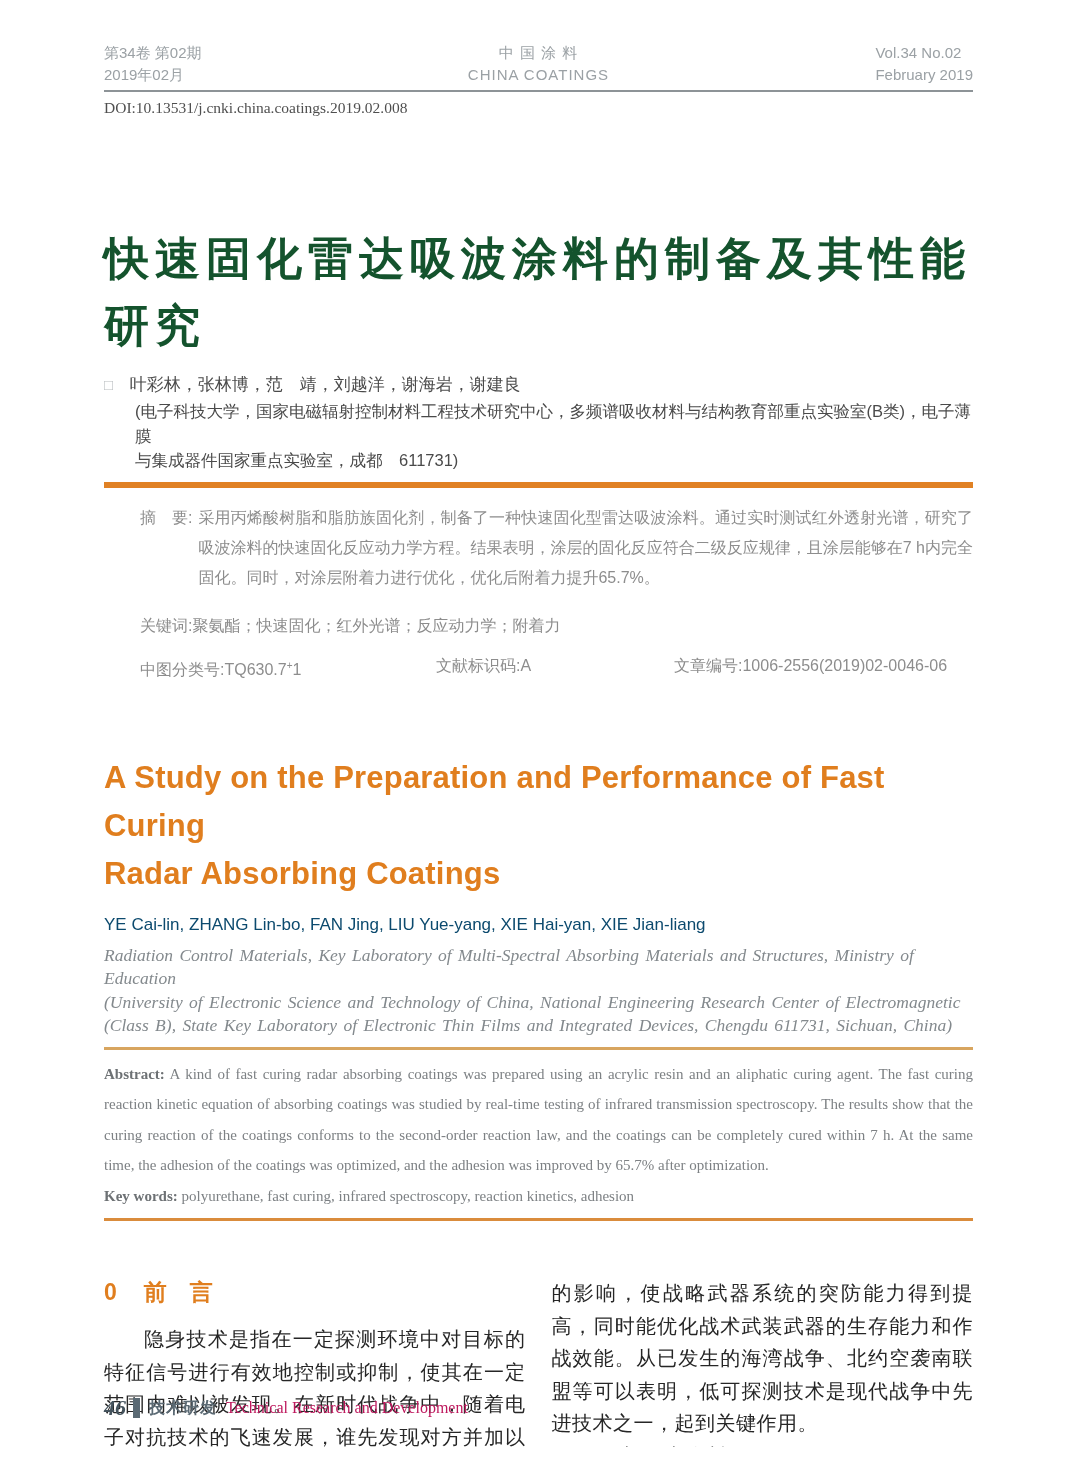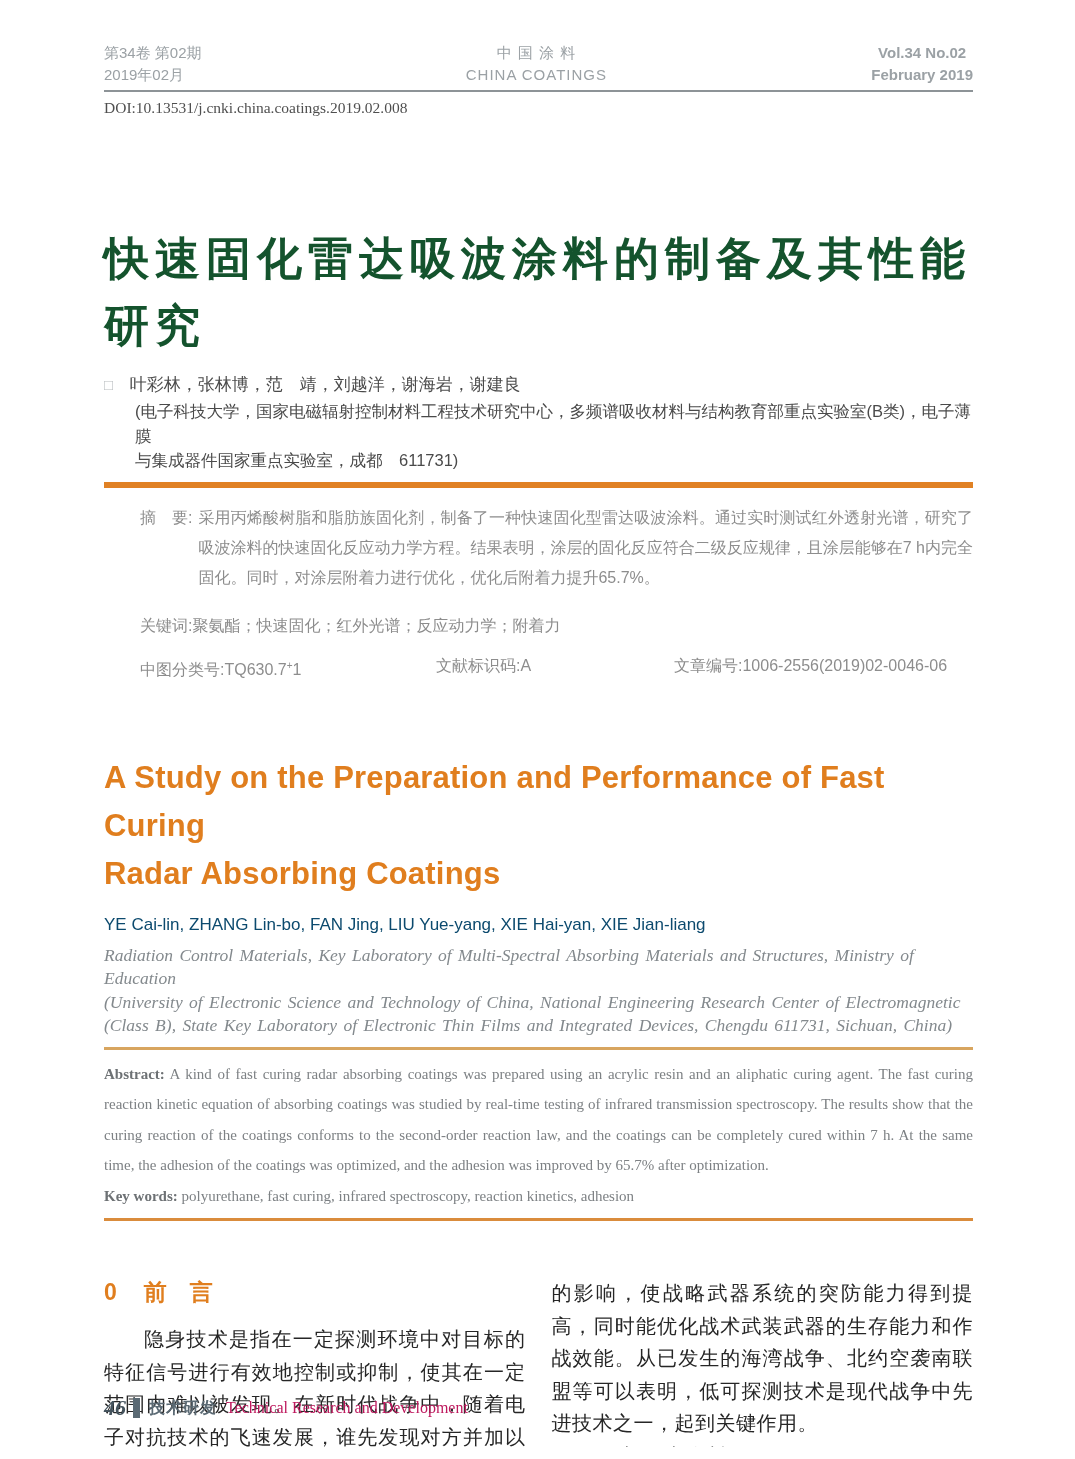--- a/index.html
+++ b/index.html
@@ -11,21 +11,21 @@
     margin: 0 auto;
     background: #ffffff;
     font-family: "Liberation Sans", sans-serif;
     padding: 42px 102px 0 104px;
     overflow: hidden;
   }
   
   .jh-row { display: flex; justify-content: space-between; color: #9ba1a5; font-size: 15px; line-height: 22px; }
   .jh-left { text-align: left; }
   .jh-center { text-align: center; letter-spacing: 1px; }
-  .jh-right { text-align: center; font-weight: bold; }
+  .jh-right { text-align: left; }
   .jh-rule { border-bottom: 2px solid #8d9397; margin-top: 4px; }
   .jh-doi { font-family: "Liberation Serif", serif; color: #4f4f4f; font-size: 15.5px; margin-top: 7px; }
   
   .title-cn {
     margin-top: 108px;
     color: #14532d;
     font-size: 45px;
     line-height: 67px;
     font-weight: 800;
     letter-spacing: 6px;

